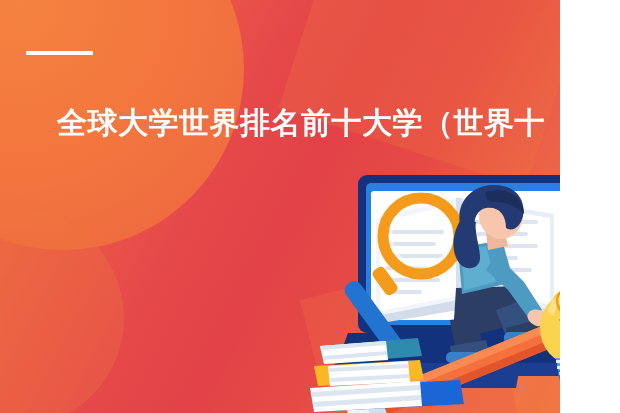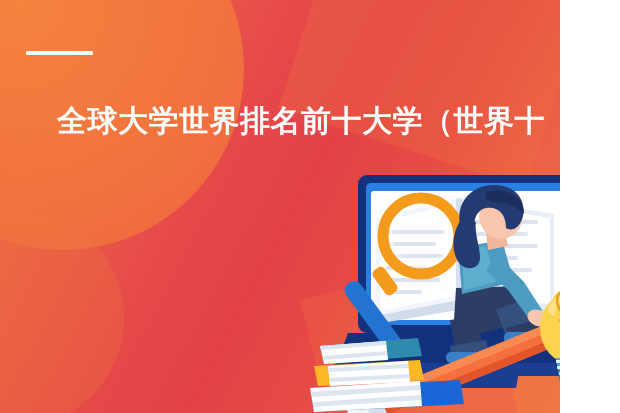--- a/index.html
+++ b/index.html
@@ -5,21 +5,21 @@
   html, body {
     margin: 0;
     padding: 0;
     background: #ffffff;
   }
   #canvas {
     position: relative;
     width: 560px;
     height: 413px;
     overflow: hidden;
-    font-family: Liberation Mono, monospace;
+    font-family: Liberation Sans, sans-serif;
   }
 
   
   .bg-base {
     position: absolute;
     inset: 0;
     background: linear-gradient(118deg,
                 #F0703F 0%,
                 #EC6344 16%,
                 #E6494A 38%,

